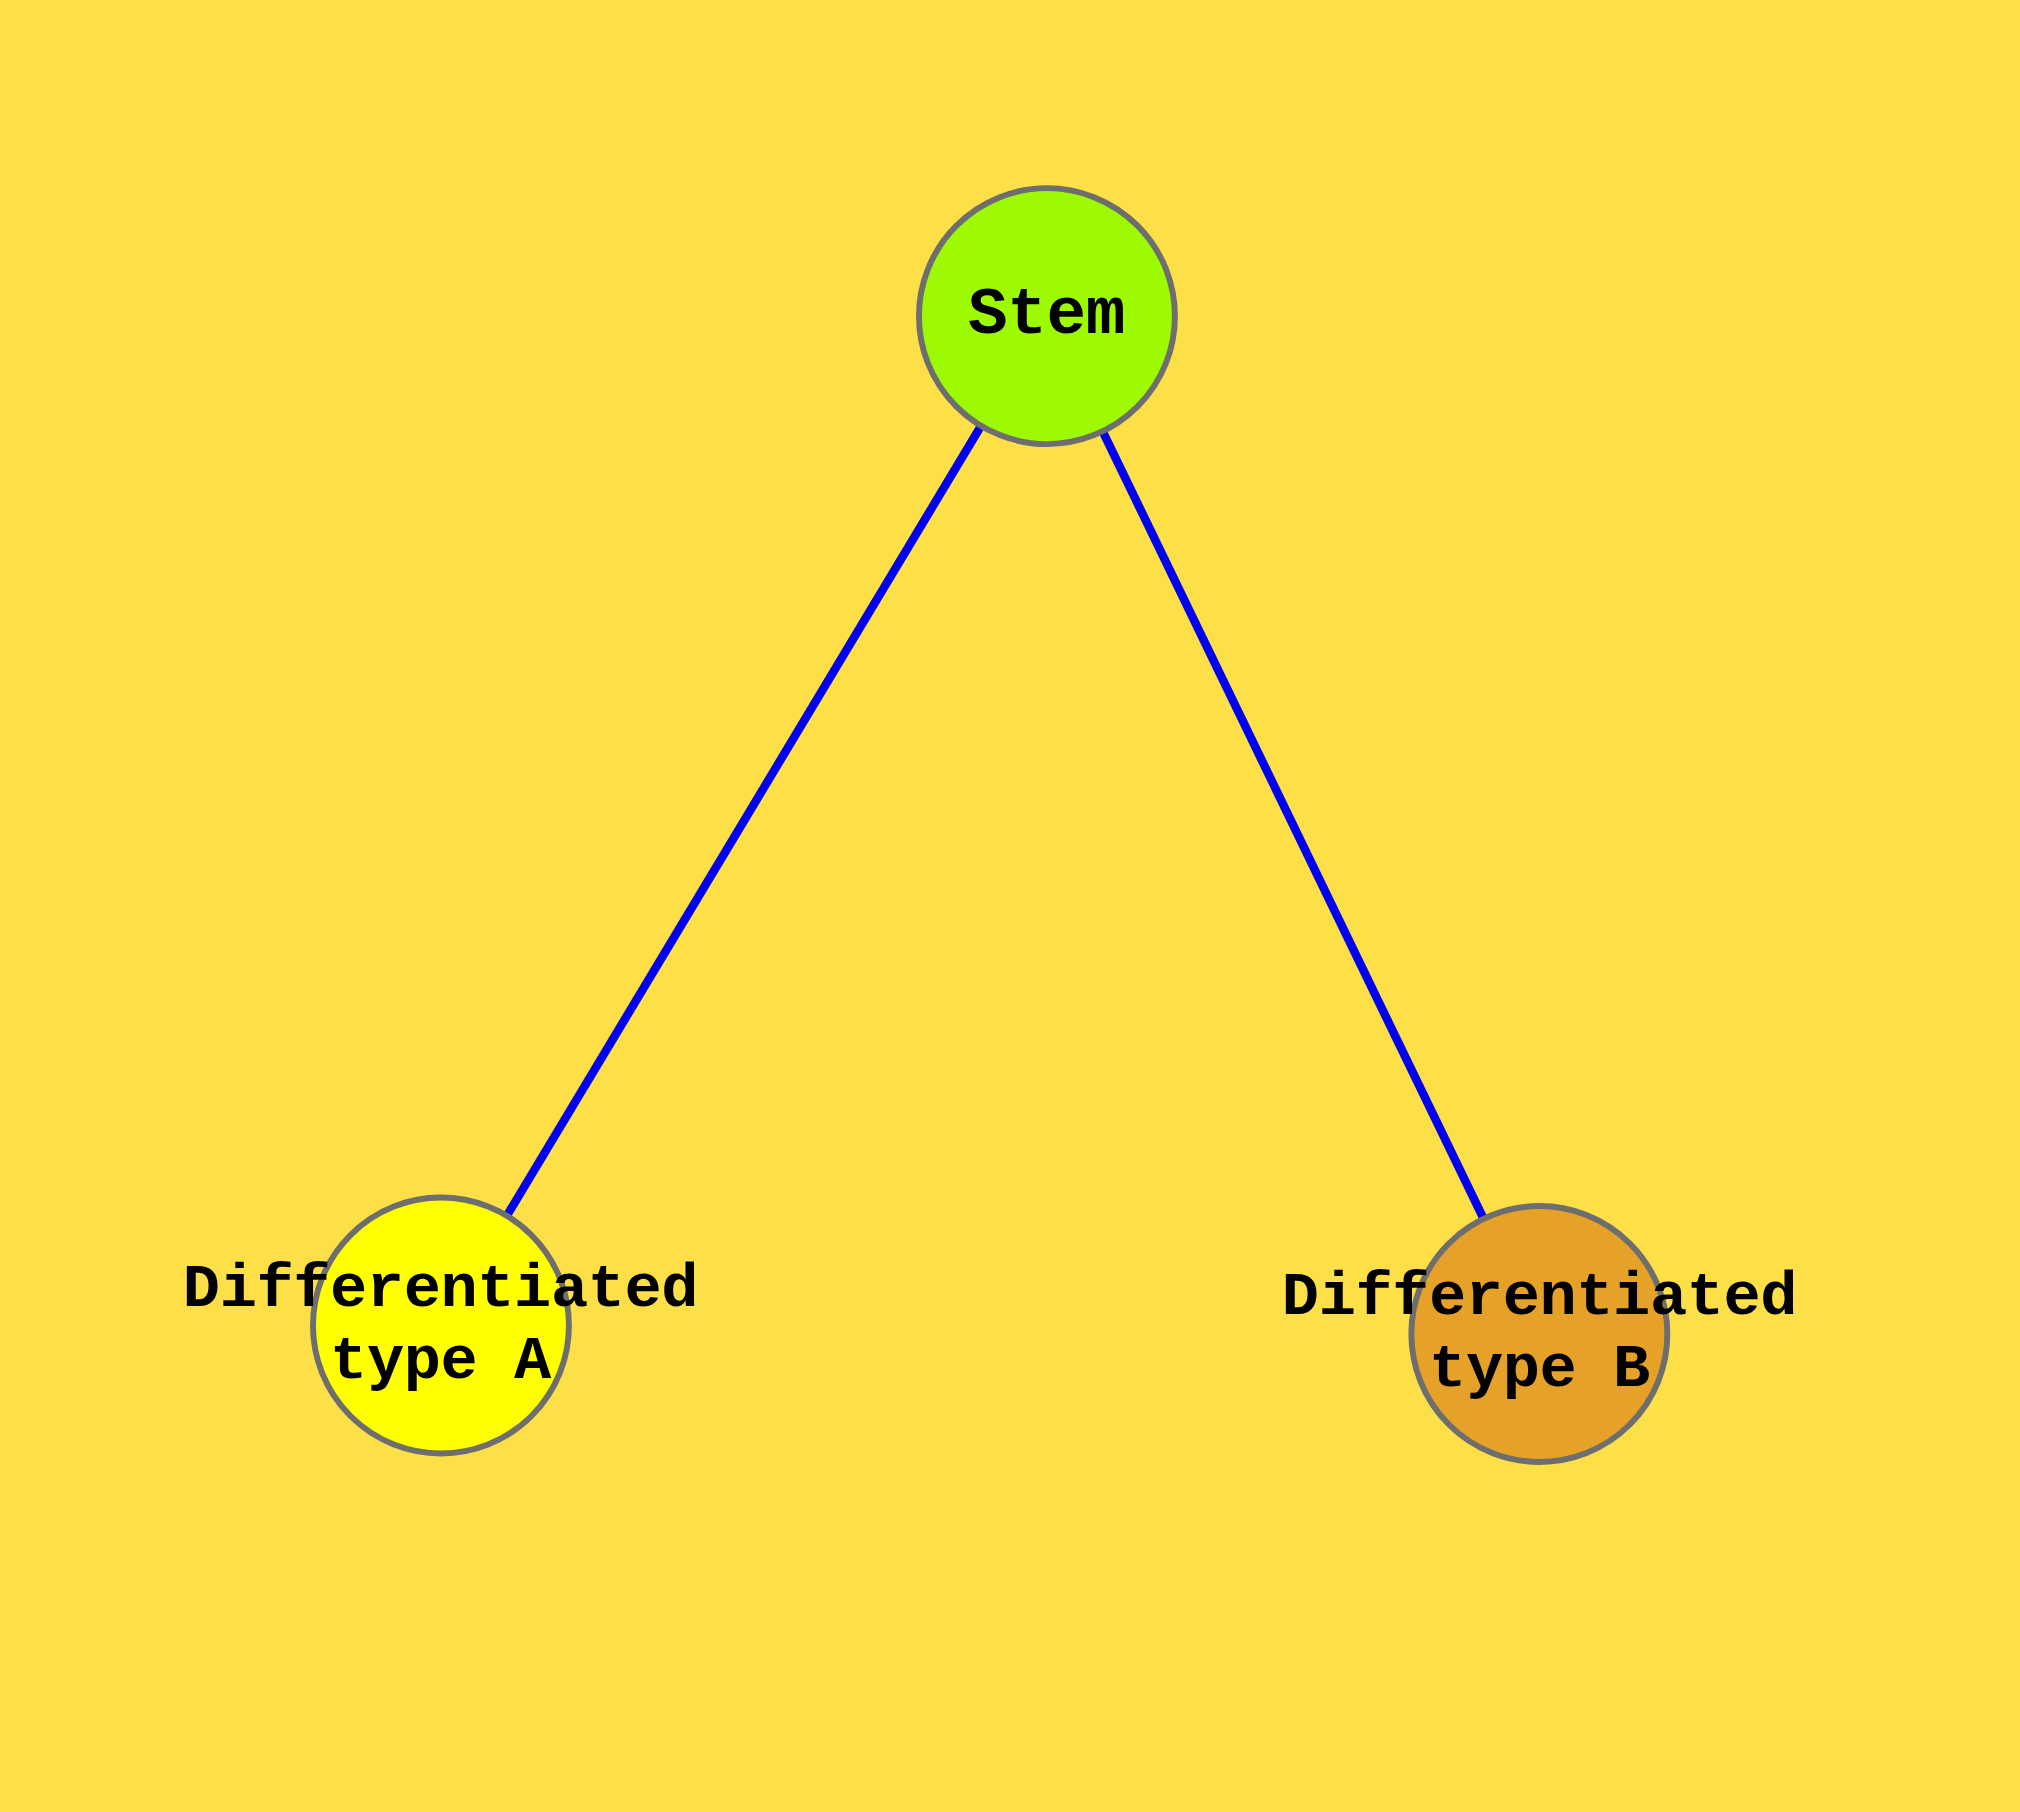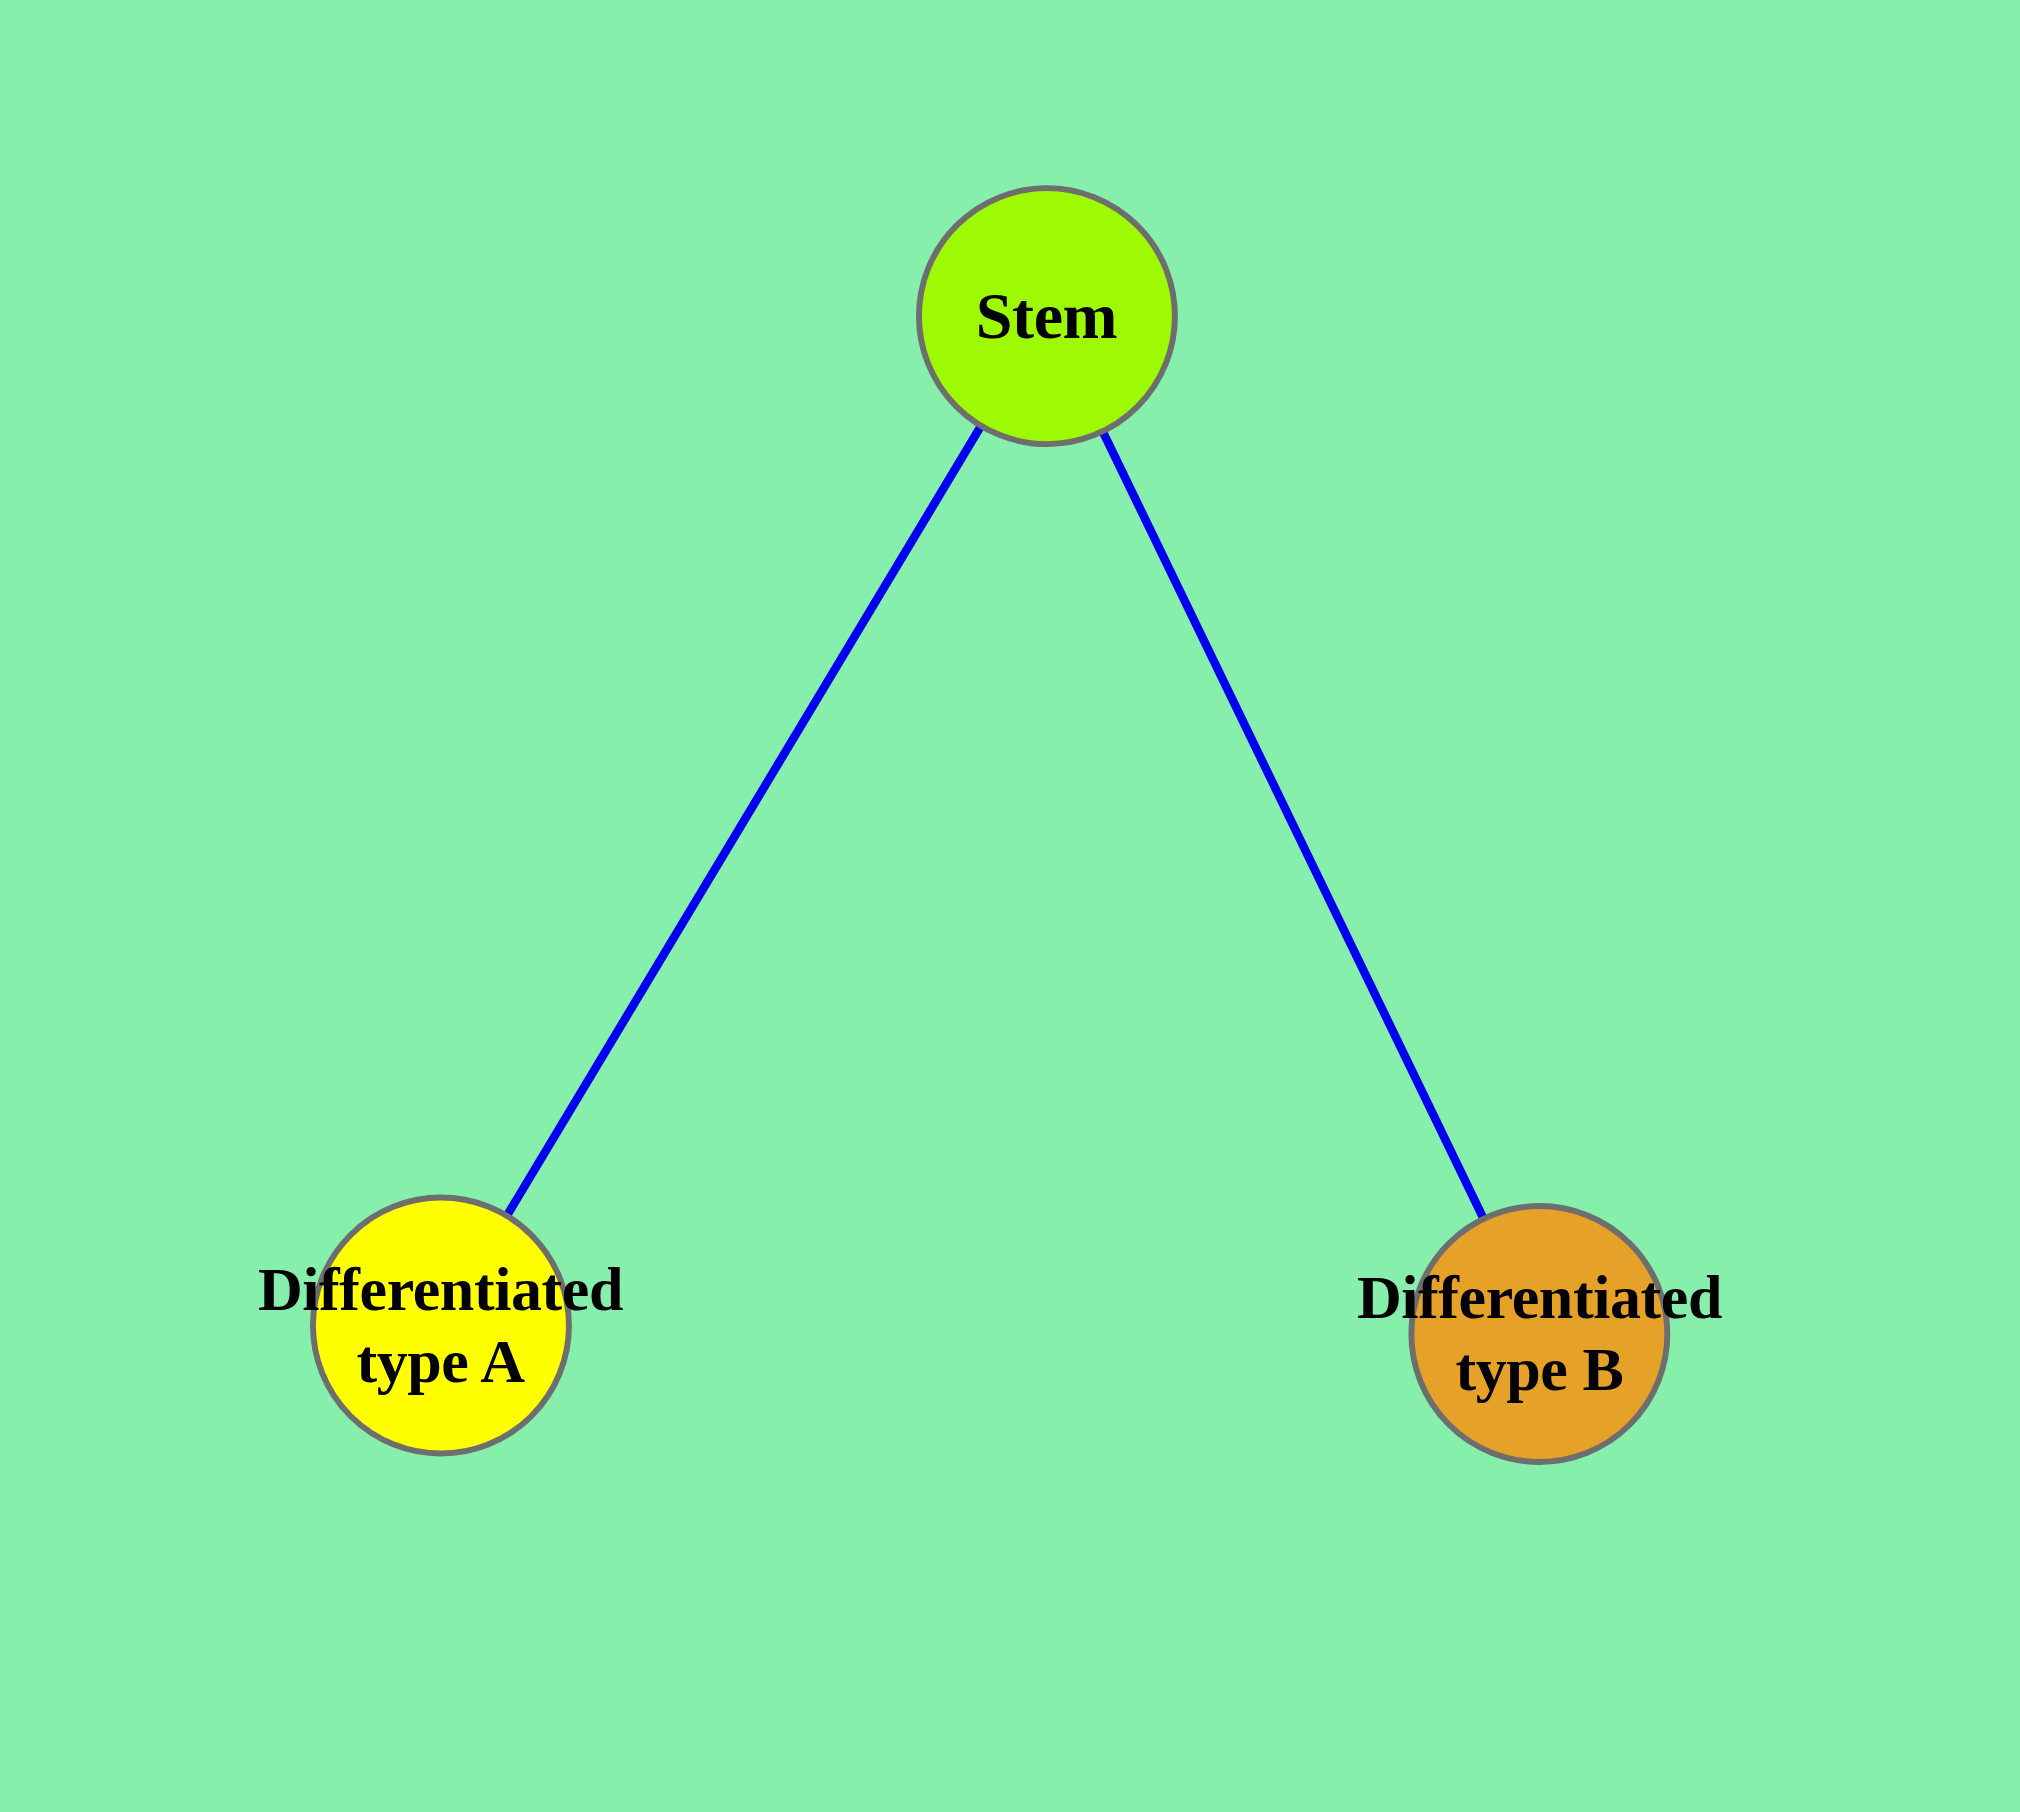--- a/index.html
+++ b/index.html
@@ -4,23 +4,23 @@
 <style>
   html, body {
     margin: 0;
     padding: 0;
     background: #ffffff;
   }
   #canvas {
     position: relative;
     width: 2021px;
     height: 1812px;
-    background: #86efac;
+    background: #fde047;
     overflow: hidden;
-    font-family: Liberation Serif, serif;
+    font-family: Liberation Mono, monospace;
   }
   #graph-svg {
     position: absolute;
     top: 0;
     left: 0;
     width: 2021px;
     height: 1812px;
   }
   .node-label {
     position: absolute;

